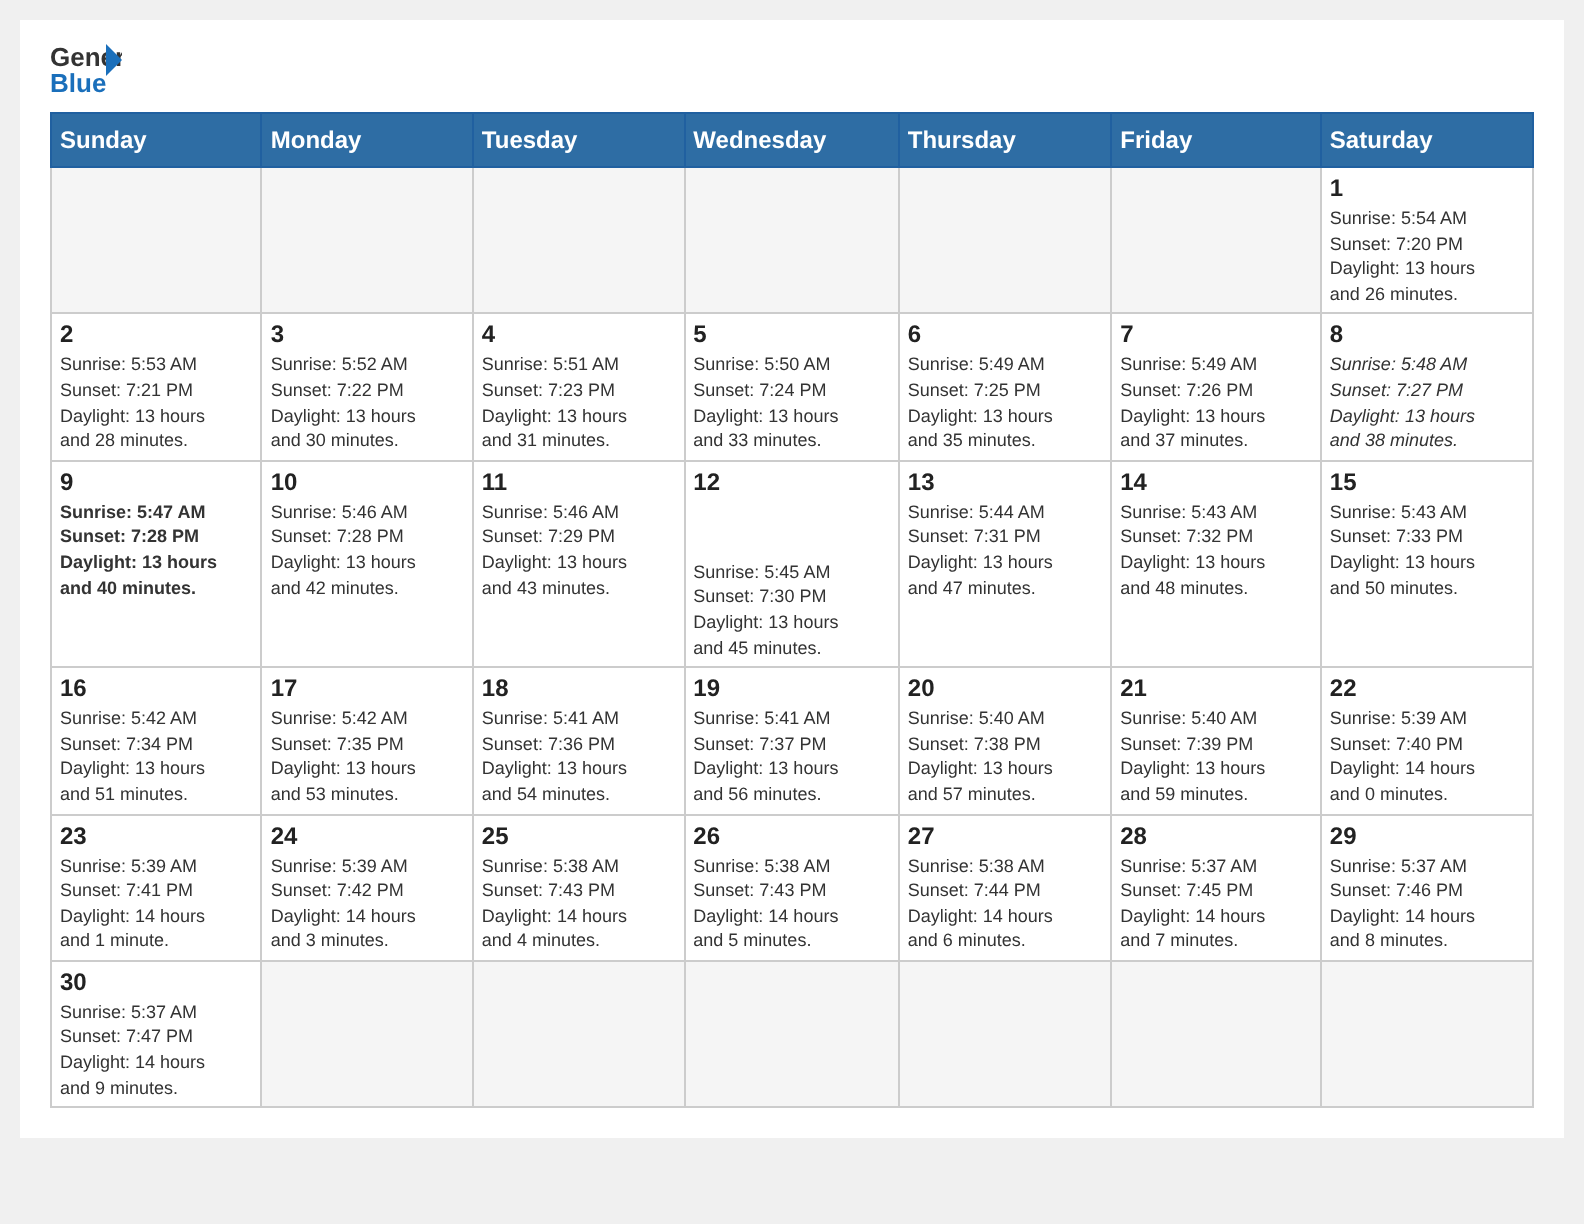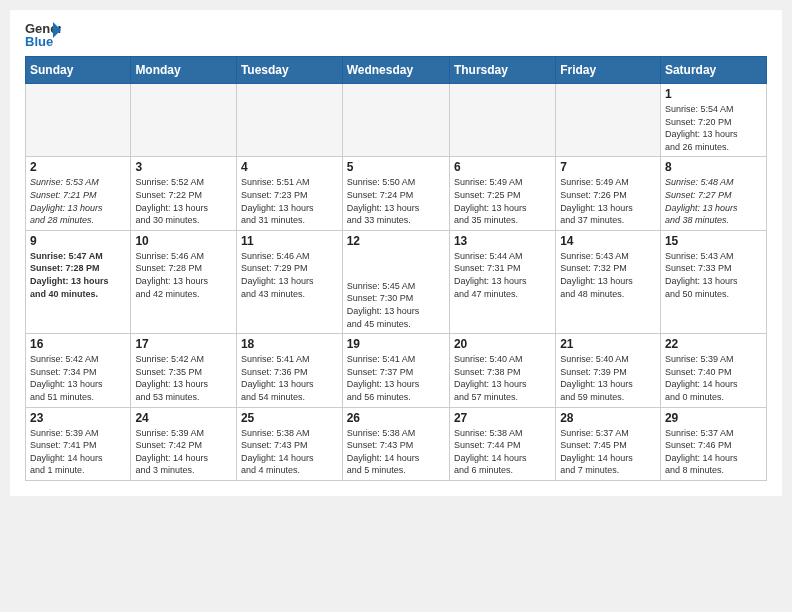--- a/index.html
+++ b/index.html
@@ -130,21 +130,21 @@
             <span class="day-num">1</span>
             <div class="day-info" style="white-space: pre-line;">Sunrise: 5:54 AM
 Sunset: 7:20 PM
 Daylight: 13 hours
 and 26 minutes.</div>
           </td>
         </tr>
         <tr>
           <td>
             <span class="day-num">2</span>
-            <div class="day-info" style="white-space: pre-line; font-style: italic;">Sunrise: 5:53 AM
+            <div class="day-info" style="white-space: pre-line;">Sunrise: 5:53 AM
 Sunset: 7:21 PM
 Daylight: 13 hours
 and 28 minutes.</div>
           </td>
           <td>
             <span class="day-num">3</span>
             <div class="day-info" style="white-space: pre-line;">Sunrise: 5:52 AM
 Sunset: 7:22 PM
 Daylight: 13 hours
 and 30 minutes.</div>
@@ -330,16 +330,31 @@
 Daylight: 14 hours
 and 7 minutes.</div>
           </td>
           <td>
             <span class="day-num">29</span>
             <div class="day-info" style="white-space: pre-line;">Sunrise: 5:37 AM
 Sunset: 7:46 PM
 Daylight: 14 hours
 and 8 minutes.</div>
           </td>
+        </tr>
+        <tr>
+          <td>
+            <span class="day-num">30</span>
+            <div class="day-info" style="white-space: pre-line;">Sunrise: 5:37 AM
+Sunset: 7:47 PM
+Daylight: 14 hours
+and 9 minutes.</div>
+          </td>
+          <td class="empty"></td>
+          <td class="empty"></td>
+          <td class="empty"></td>
+          <td class="empty"></td>
+          <td class="empty"></td>
+          <td class="empty"></td>
         </tr>
       </tbody>
   </table>
 </div>
 
 </body></html>

